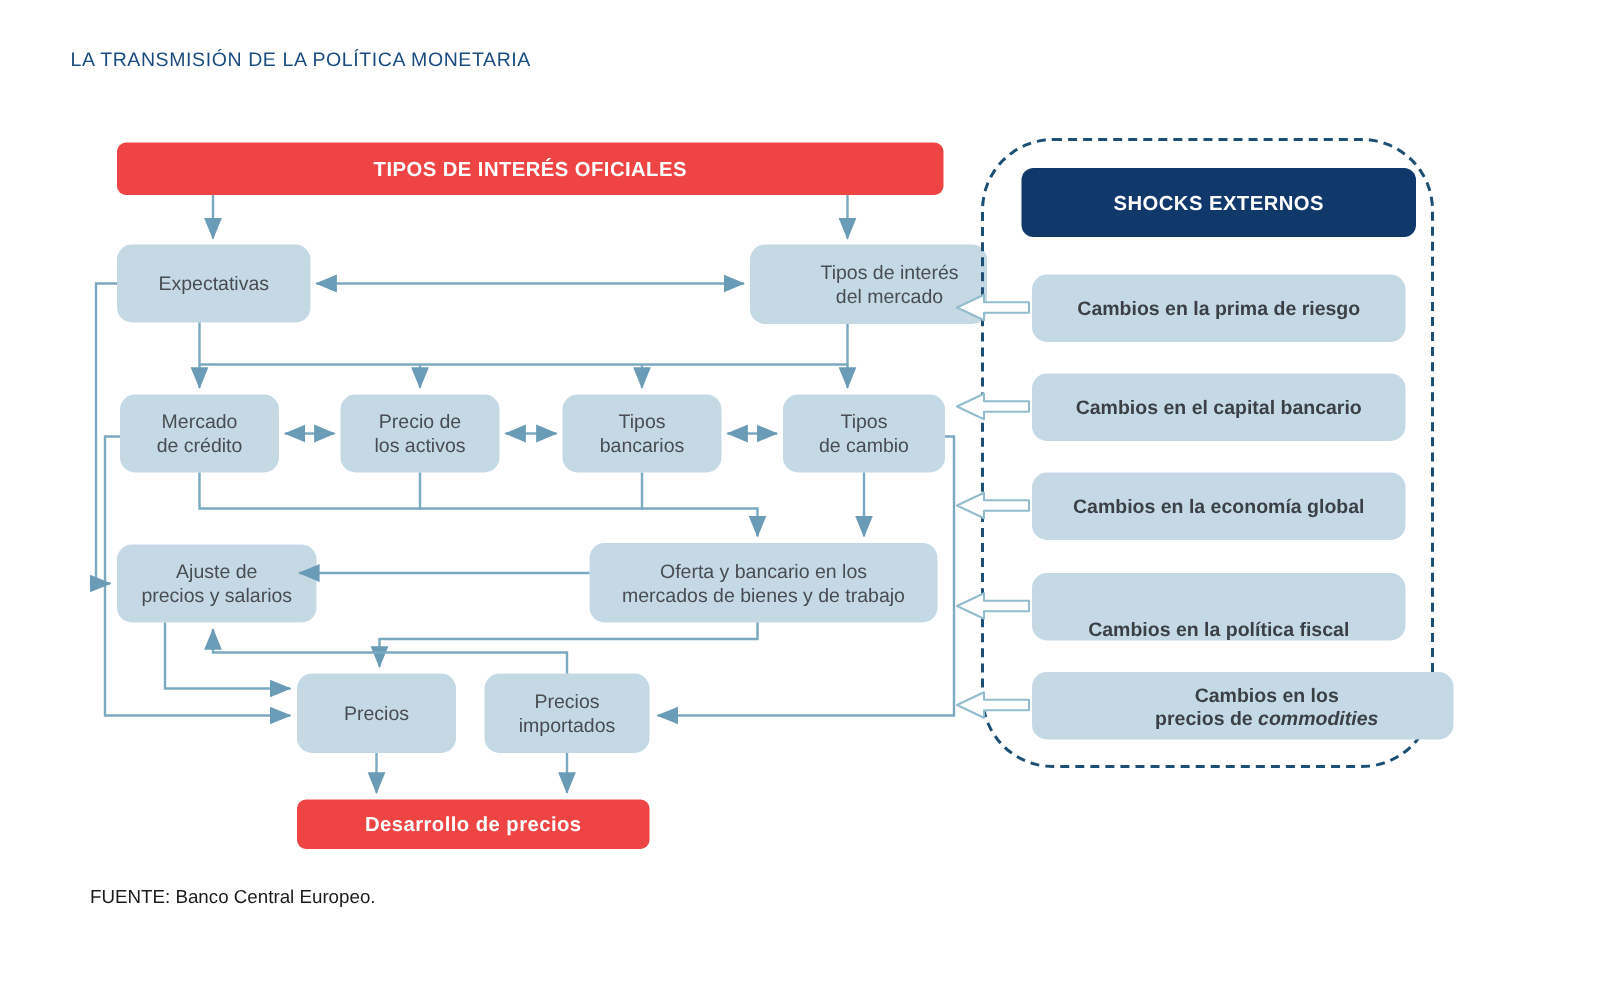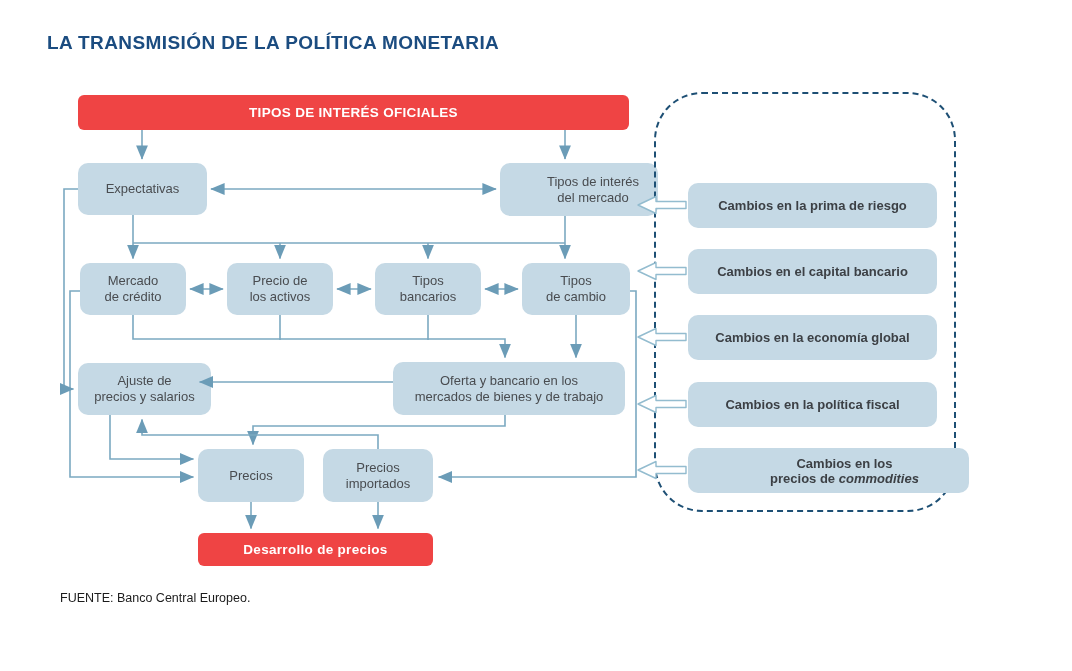--- a/index.html
+++ b/index.html
@@ -2,21 +2,21 @@
 <html><head>
 <meta charset="utf-8">
 <style>
   html,body { margin:0; padding:0; background:#ffffff; }
   .canvas {
     position:relative; width:1072px; height:671px; background:#ffffff;
     font-family:"Liberation Sans", sans-serif; overflow:hidden;
   }
   .fig-title {
     position:absolute; left:47px; top:32px;
-    font-size:19px; letter-spacing:.4px; color:#1B4C80; font-weight:700;
+    font-size:13px; letter-spacing:.4px; color:#1B4C80; font-weight:400;
   }
   .node {
     position:absolute; background:#C5D9E5; border-radius:10px;
     display:flex; align-items:center; justify-content:center; text-align:center;
     color:#494C50; font-size:13px; line-height:16px; white-space:pre-line;
   }
   .navy {
     background:#ef4444; color:#ffffff; font-weight:bold; border-radius:6px;
     font-size:13.5px; letter-spacing:.3px; white-space:normal;
   }
@@ -75,31 +75,32 @@
 
   <div class="node" style="left:198px; top:449px; width:106px; height:53px;">Precios</div>
 
   <div class="node" style="left:323px; top:449px; width:110px; height:53px;">Precios
 importados</div>
 
   <div class="node navy" style="left:198px; top:533px; width:235px; height:33px;text-align:center;">Desarrollo de precios</div>
 
   <div class="shock-panel"></div>
 
+  <div class="shock-header">SHOCKS EXTERNOS</div>
 
   <div class="shock-box" style="top:183px;">
     <span>Cambios en la prima de riesgo</span>
   </div>
   <div class="shock-box" style="top:249px;">
     <span>Cambios en el capital bancario</span>
   </div>
   <div class="shock-box" style="top:315px;">
     <span>Cambios en la economía global</span>
   </div>
-  <div class="shock-box" style="top:382px;">
+  <div class="shock-box" style="top:382px;align-items:flex-end;">
     <span>Cambios en la política fiscal</span>
   </div>
   <div class="shock-box" style="top:448px;padding-left:32px;">
     <span><span>Cambios en los
 precios de </span><span class="it">commodities</span></span>
   </div>
 
   <svg class="overlay" width="1072" height="671" viewBox="0 0 1072 671">
     <defs>
       <marker id="ah" markerWidth="9" markerHeight="8" refX="8.5" refY="4" orient="auto-start-reverse">

